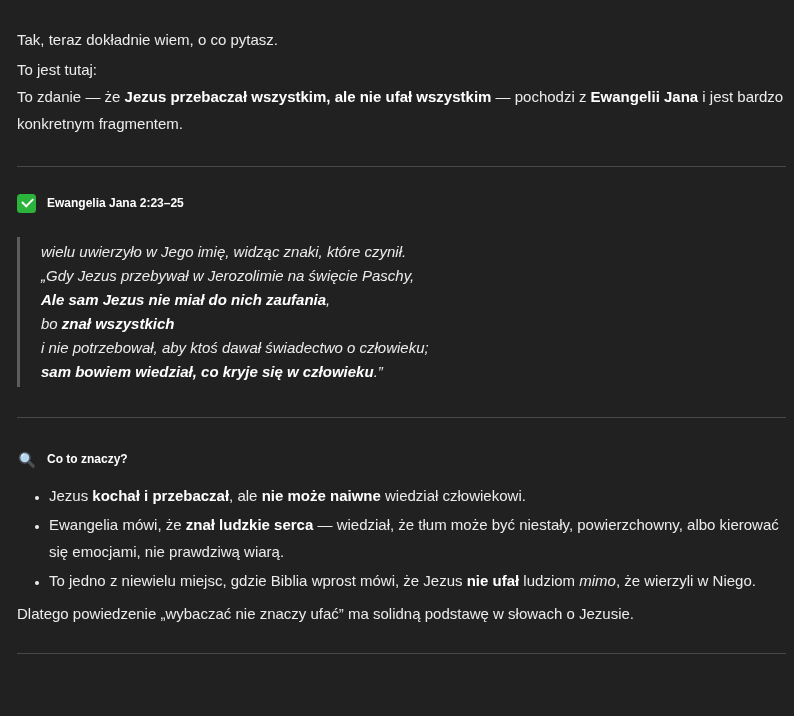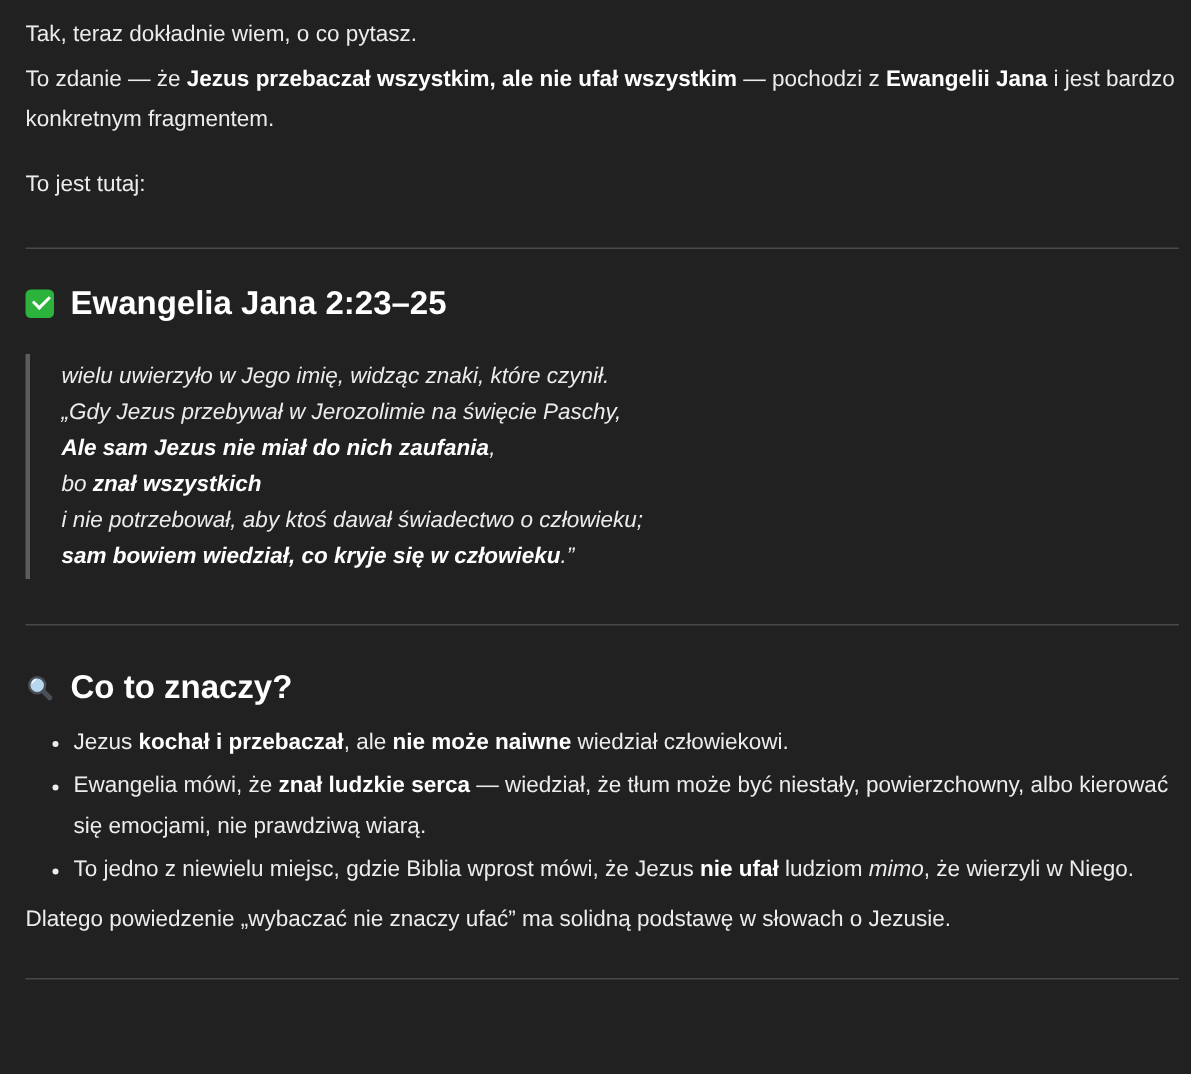--- a/index.html
+++ b/index.html
@@ -16,37 +16,37 @@
   html, body { margin: 0; padding: 0; }
   body {
     width: 794px;
     height: 716px;
     overflow: hidden;
     background: var(--background);
     color: var(--text);
     font-family: "Liberation Sans", sans-serif;
     font-size: 15px;
   }
-  .msg { padding: 9px 8px 0 17px; }
+  .msg { padding: 9px 8px 0 17px; margin-top: 17px; }
 
   .p { margin: 0; line-height: 27px; }
   .p1 { margin-bottom: 3px; }
   .p2 { margin-bottom: 16px; }
   .p3 { margin-bottom: 0; }
 
   .hr { border: none; border-top: 1px solid var(--divider); height: 0; }
   .hr1 { margin: 29px 0 0; }
   .hr2 { margin: 30px 0 0; }
   .hr3 { margin: 26px 0 0; }
 
   .h {
     display: flex;
     align-items: center;
     gap: 11px;
-    font-size: 22px;
+    font-size: 12px;
     font-weight: 700;
     color: var(--bold_text);
     line-height: 28px;
   }
   .h1 { margin: 22px 0 0; }
   .h2 { margin: 27px 0 0; }
 
   .check-icon {
     width: 19px; height: 19px; flex: 0 0 19px;
     background: var(--check_green);
@@ -83,22 +83,22 @@
 
   .seg-b { font-weight: 700; color: var(--bold_text); }
   .seg-i { font-style: italic; }
 </style>
 </head>
 <body>
 
 <main class="msg">
 
   <p class="p p1"><span>Tak, teraz dokładnie wiem, o co pytasz.</span></p>
+  <p class="p p3"><span>To jest tutaj:</span></p>
   <p class="p p2"><span>To zdanie — że </span><span class="seg-b">Jezus przebaczał wszystkim, ale nie ufał wszystkim</span><span> — pochodzi z </span><span class="seg-b">Ewangelii Jana</span><span> i jest bardzo konkretnym fragmentem.</span></p>
-  <p class="p p3"><span>To jest tutaj:</span></p>
 
   <hr class="hr hr1">
 
   <h3 class="h h1">
     <span class="check-icon"></span>
     <span>Ewangelia Jana 2:23–25</span>
   </h3>
 
   <blockquote class="quote">
     <div class="qline"><span>wielu uwierzyło w Jego imię, widząc znaki, które czynił.</span></div>

